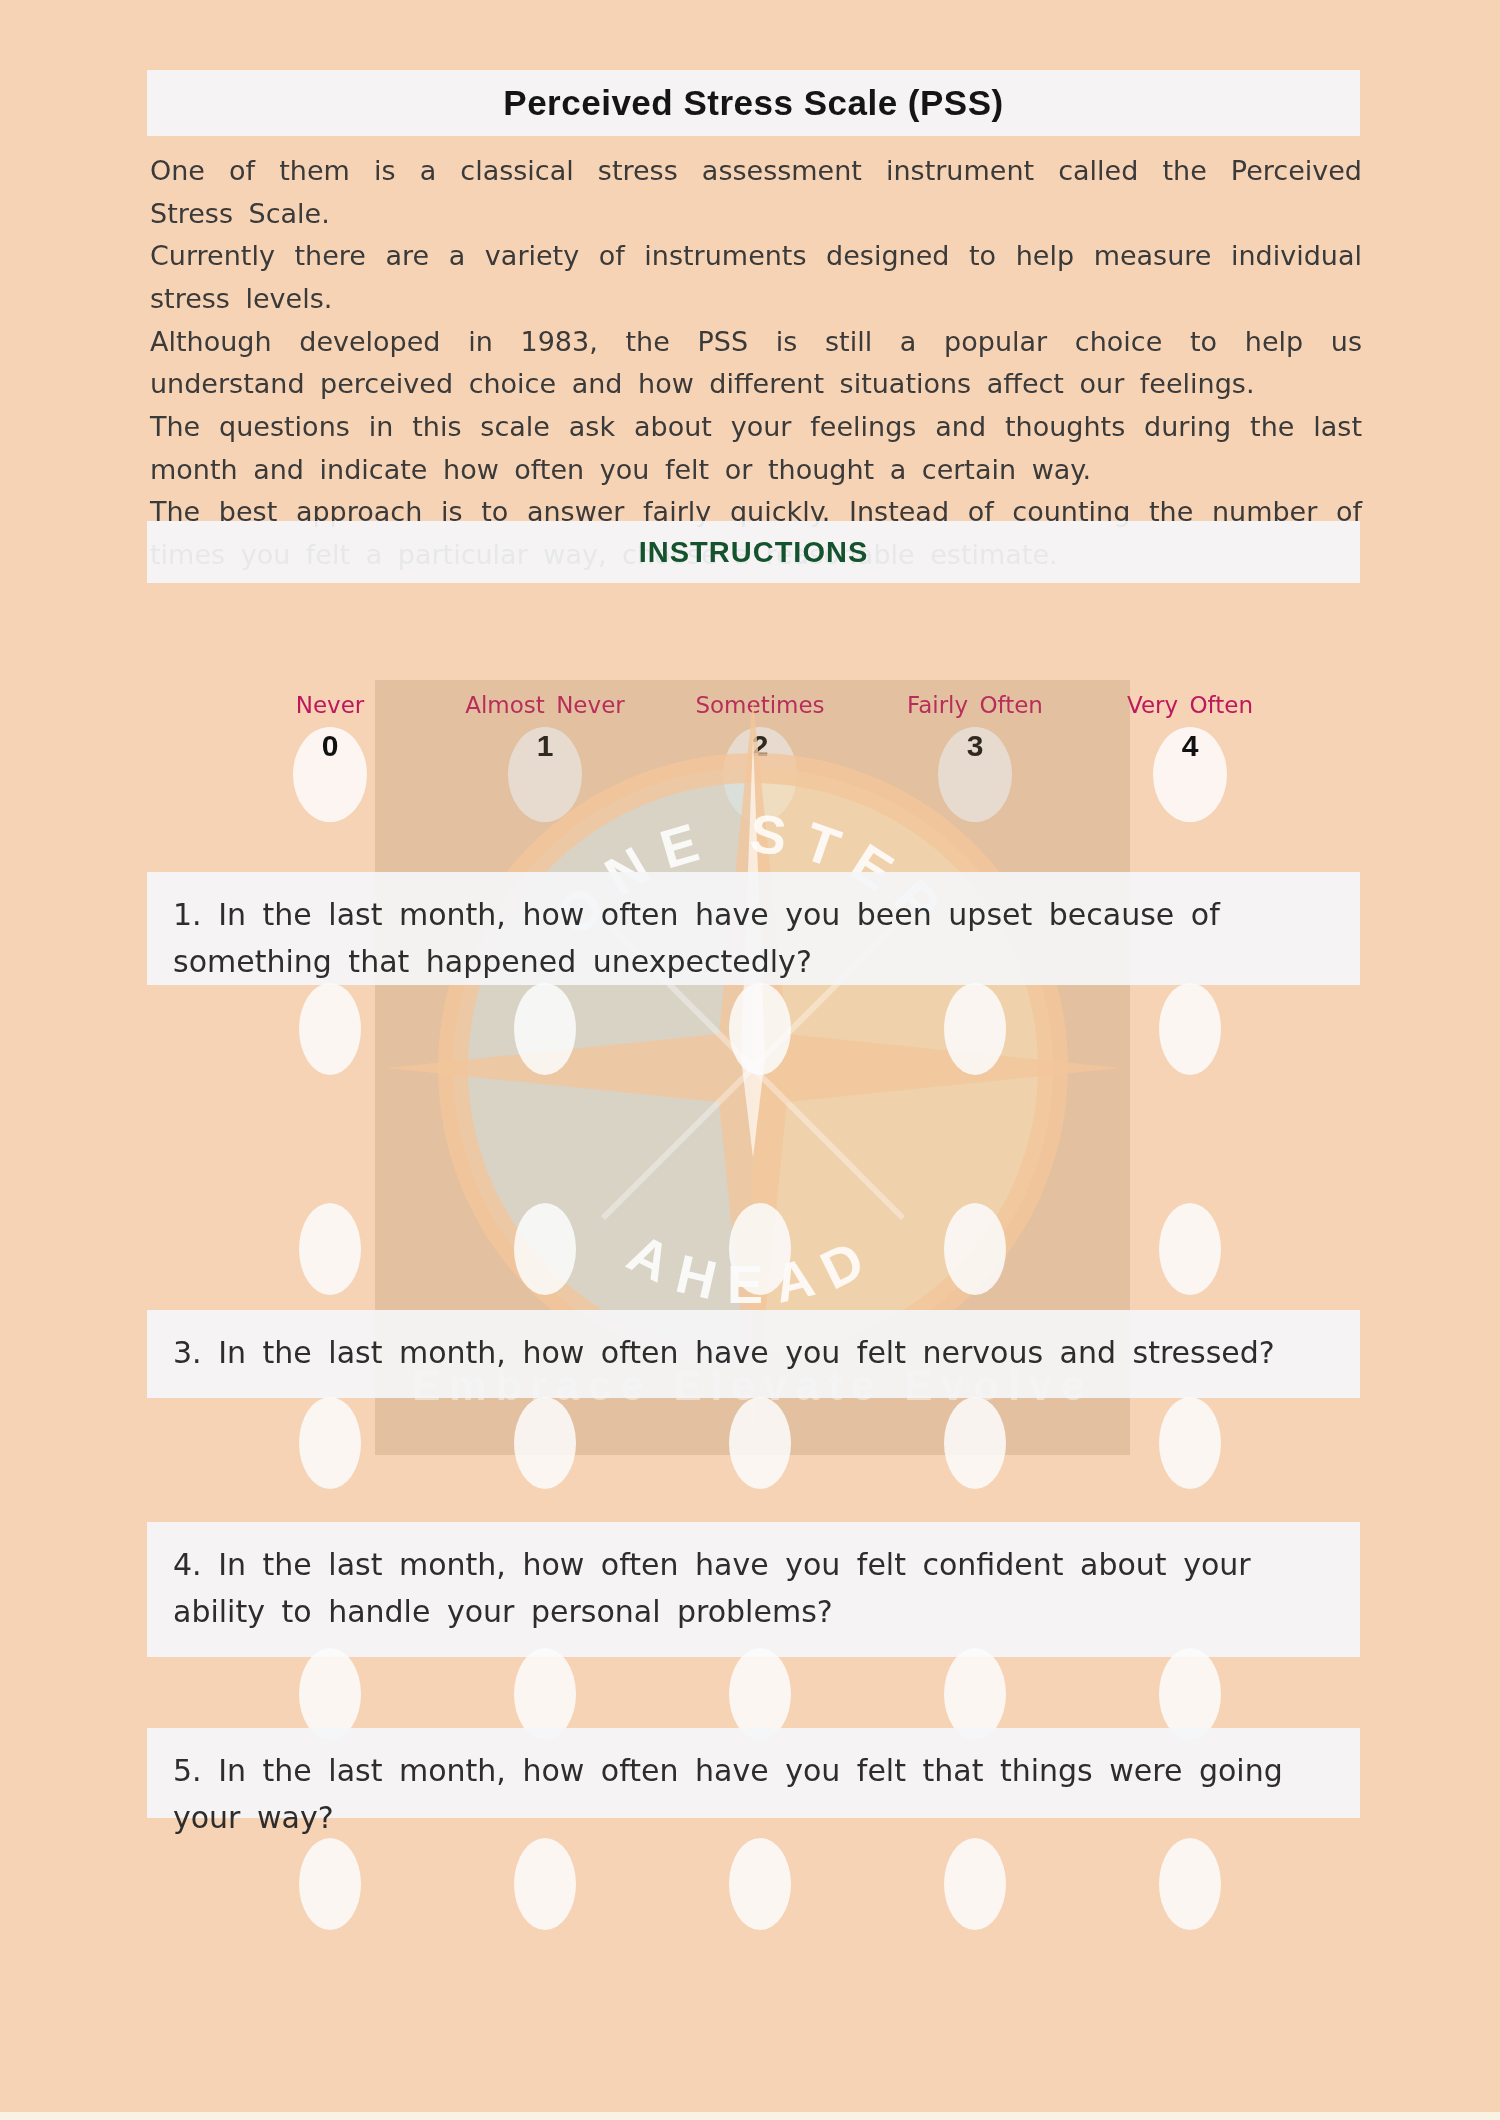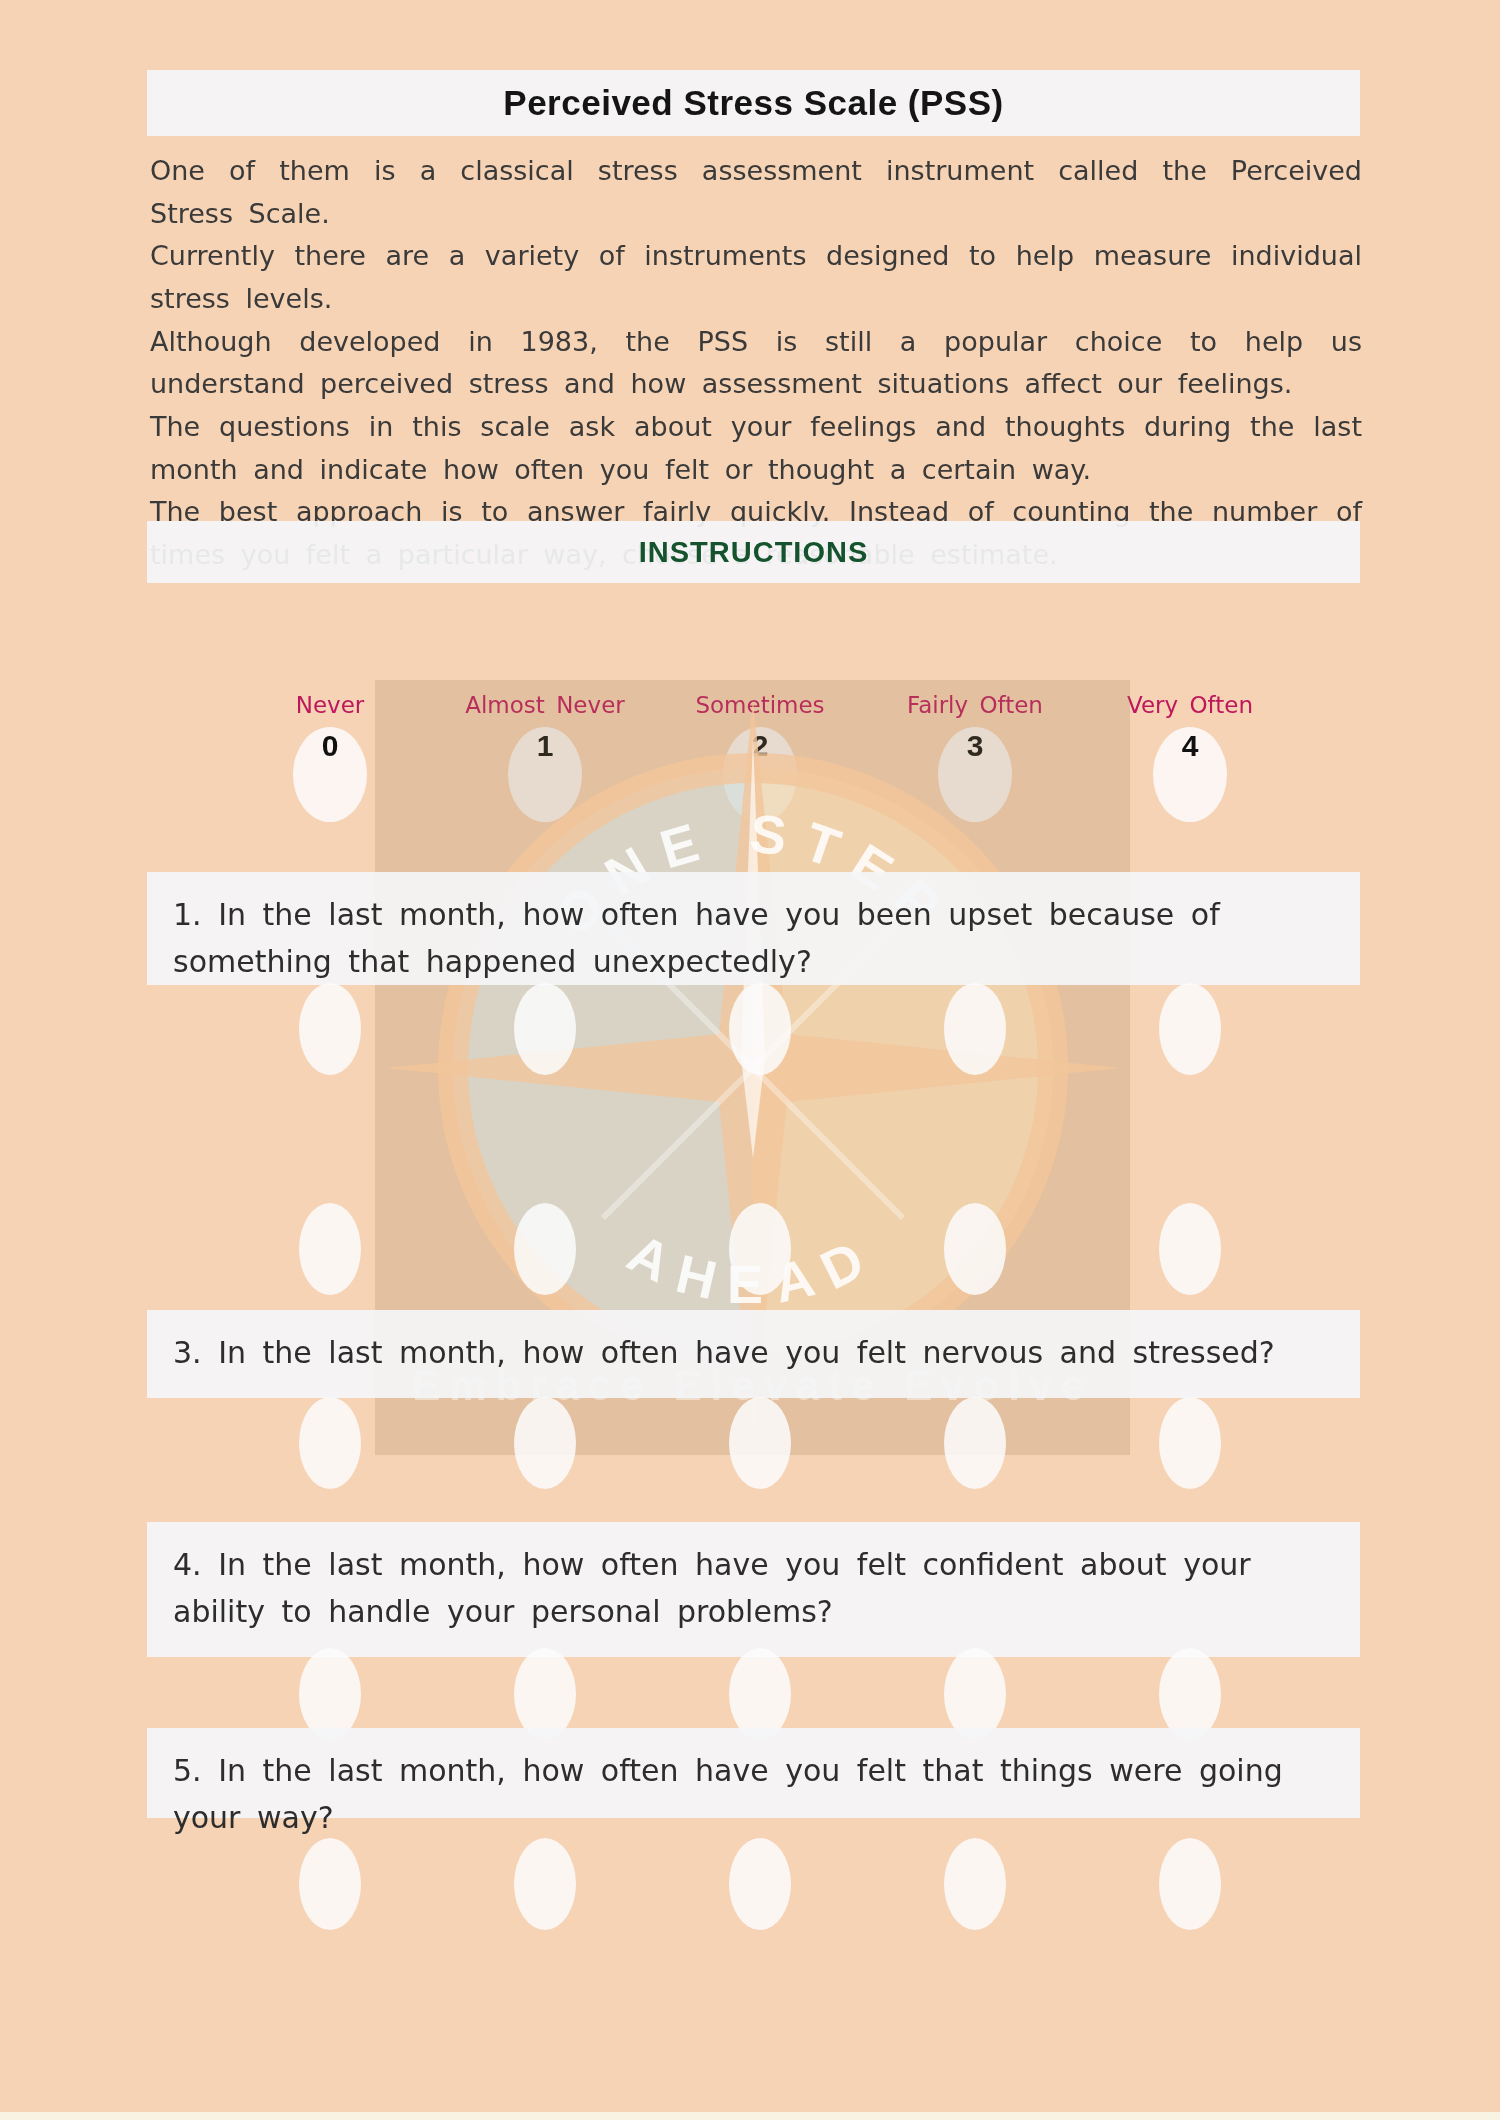--- a/index.html
+++ b/index.html
@@ -77,21 +77,21 @@
     </svg>
   </div>
 
   <div id="title-bar" class="panel">
     <h1>Perceived Stress Scale (PSS)</h1>
   </div>
 
   <div id="intro">
     <p>One of them is a classical stress assessment instrument called the Perceived Stress Scale.</p>
     <p>Currently there are a variety of instruments designed to help measure individual stress levels.</p>
-    <p>Although developed in 1983, the PSS is still a popular choice to help us understand perceived stress and how assessment situations affect our feelings.</p>
+    <p>Although developed in 1983, the PSS is still a popular choice to help us understand perceived choice and how different situations affect our feelings.</p>
     <p>The questions in this scale ask about your feelings and thoughts during the last month and indicate how often you felt or thought a certain way.</p>
     <p>The best approach is to answer fairly quickly. Instead of counting the number of times you felt a particular way, choose a reasonable estimate.</p>
   </div>
 
   <div id="instructions-bar" class="panel">
     <h2>INSTRUCTIONS</h2>
   </div>
 
   <div class="legend-opt lg1">
     <span class="legend-label">Never</span>

